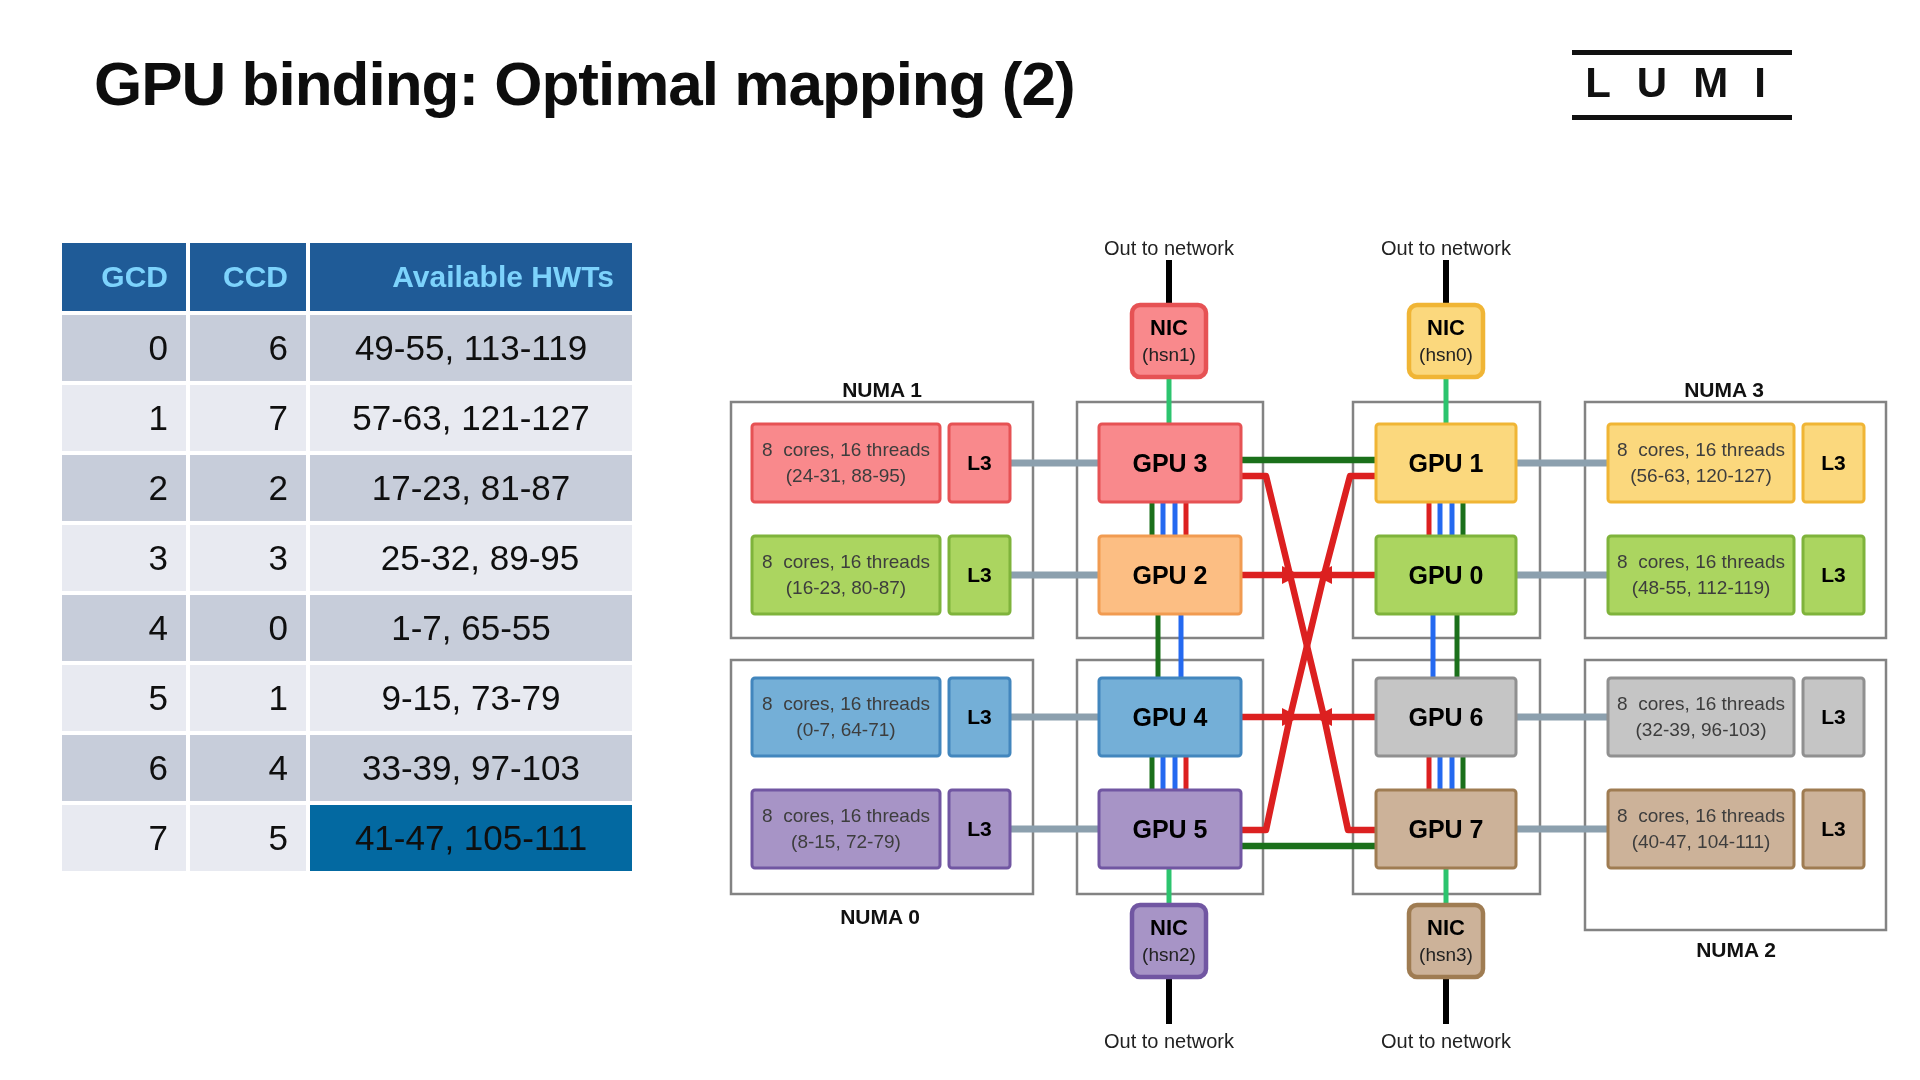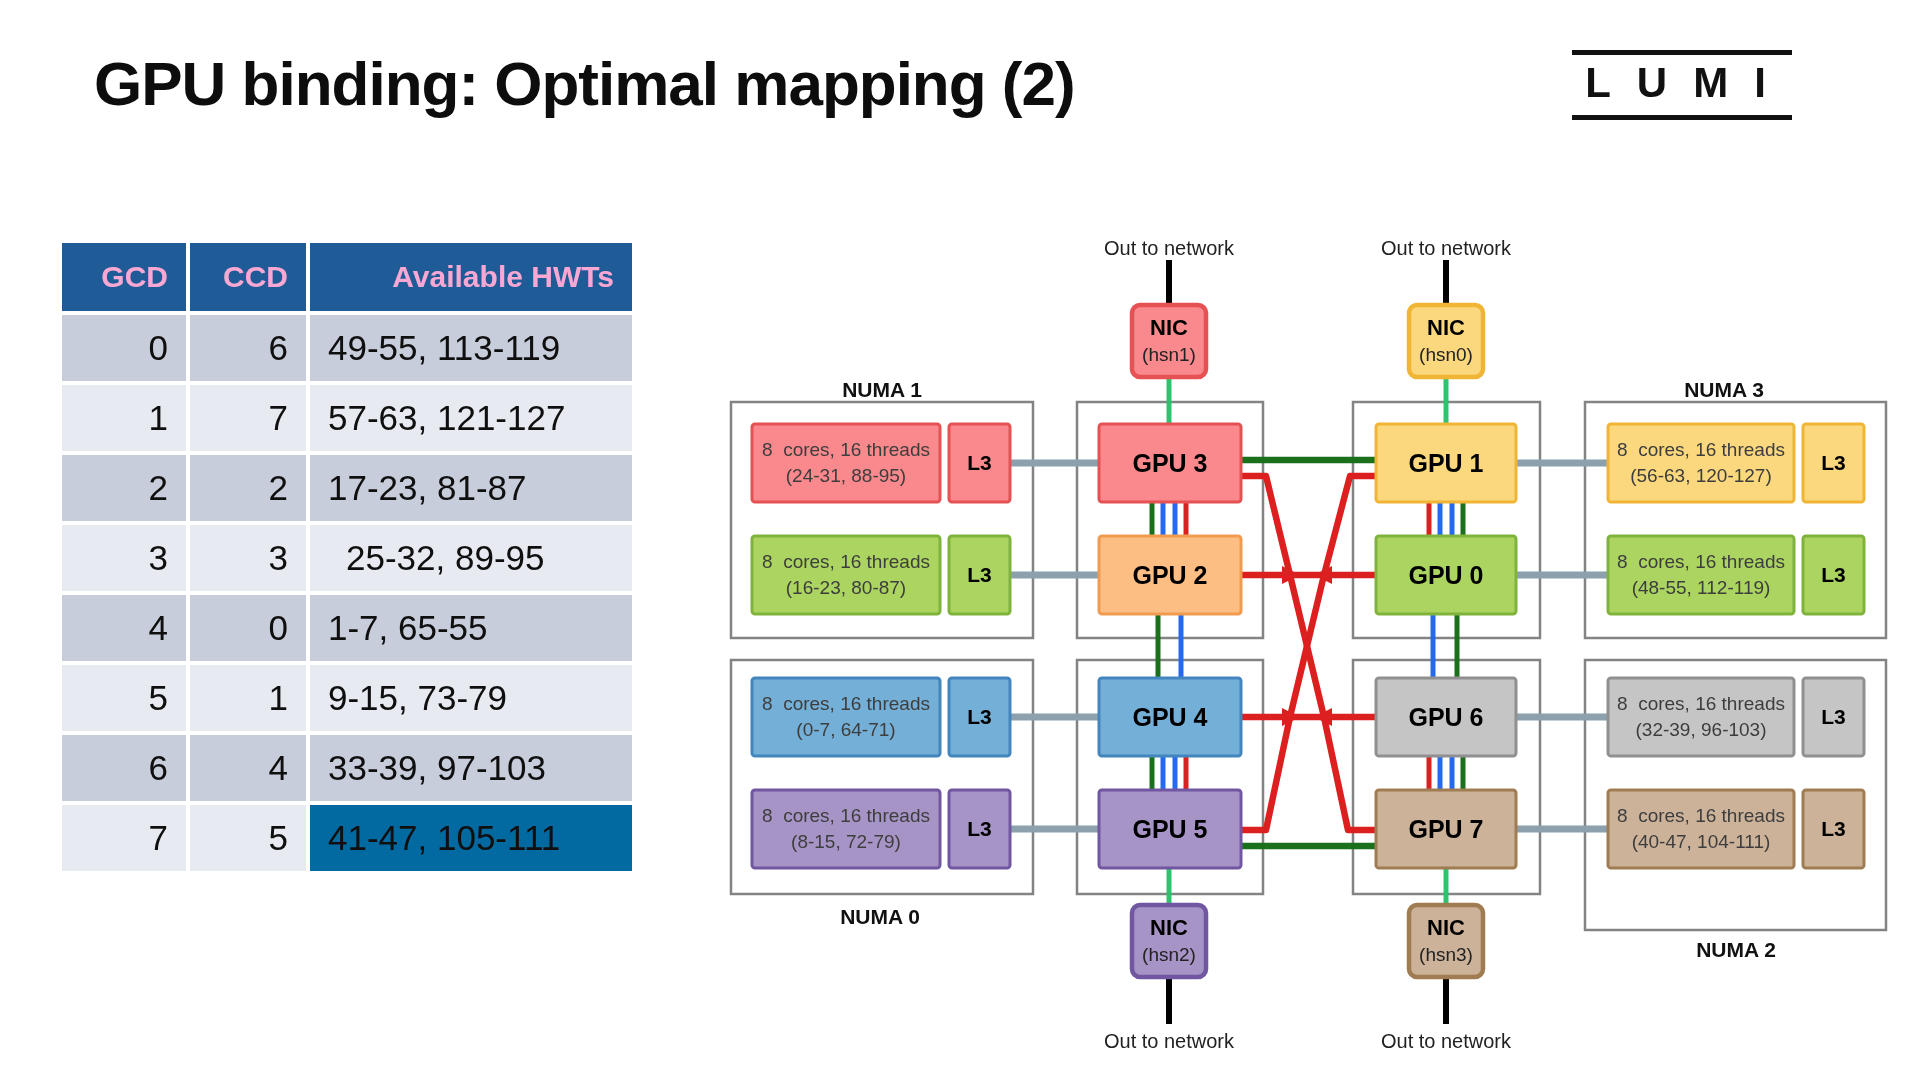--- a/index.html
+++ b/index.html
@@ -7,27 +7,27 @@
        font-family:"Liberation Sans",sans-serif;}
   .title{position:absolute;left:84px;top:48px;font-size:62px;font-weight:bold;
          letter-spacing:-1px;color:#0d0d0d;margin-left:10px;}
   .lumi-logo{position:absolute;left:1572px;top:50px;width:220px;
              border-top:5px solid #111;border-bottom:5px solid #111;
              text-align:center;padding:4px 0 8px 0;}
   .lumi-logo span{font-size:42px;font-weight:bold;color:#111;
                   letter-spacing:26px;padding-left:13px;text-align:right;}
   table.hwt{position:absolute;left:58px;top:239px;border-collapse:separate;
             border-spacing:4px;}
-  table.hwt th{background:#1f5b97;color:#f9a8d4;font-size:30px;font-weight:bold;
+  table.hwt th{background:#1f5b97;color:#7dd3fc;font-size:30px;font-weight:bold;
                height:68px;padding:0 18px;}
   table.hwt th.num{text-align:right;}
   table.hwt th.txt{text-align:right;}
   table.hwt td{font-size:35px;color:#0f0f0f;height:66px;padding:0 18px;}
   table.hwt td.num{text-align:right;}
-  table.hwt td.txt{text-align:left;}
+  table.hwt td.txt{text-align:center;}
   table.hwt col.c1{width:124px;} table.hwt col.c2{width:116px;}
   table.hwt col.c3{width:322px;}
   svg text{font-family:"Liberation Sans",sans-serif;}
   .cont{fill:#ffffff;stroke:#838383;stroke-width:2.5;}
   .dg-core-text{font-size:19px;fill:#3d3d3d;text-anchor:middle;white-space:pre;}
   .dg-l3{font-size:21px;font-weight:bold;fill:#000;text-anchor:middle;}
   .dg-gpu{font-size:25px;font-weight:bold;fill:#000;text-anchor:middle;}
   .dg-numa{font-size:21px;font-weight:bold;fill:#111;text-anchor:middle;}
   .dg-nic-title{font-size:22px;font-weight:bold;fill:#000;text-anchor:middle;}
   .dg-nic-sub{font-size:19px;fill:#222;text-anchor:middle;}

